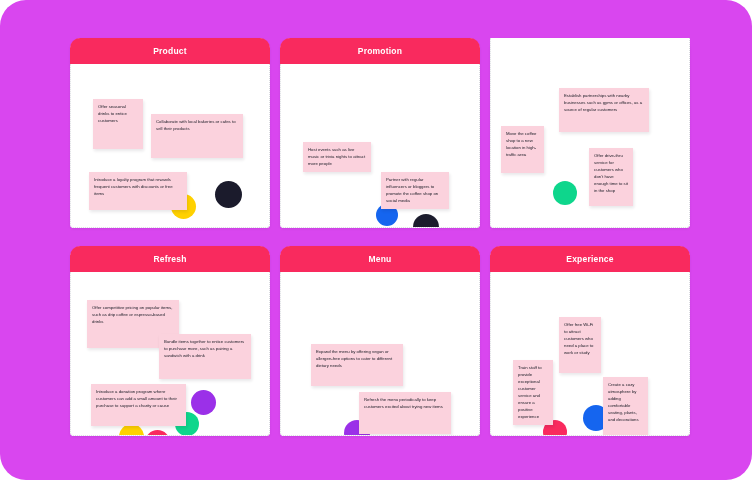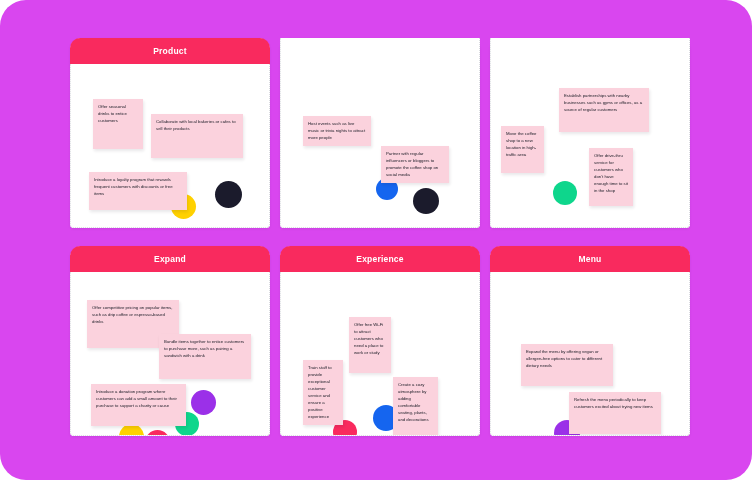--- a/index.html
+++ b/index.html
@@ -107,65 +107,68 @@
         </div>
         <div class="card-body">
           <div class="dot" style="left: 100px; top: 130px; width: 25px; height: 25px; background: rgb(255, 209, 0);"></div>
           <div class="dot" style="left: 144px; top: 117px; width: 27px; height: 27px; background: rgb(27, 27, 44);"></div>
           <div class="sticky-note" style="left: 22px; top: 35px; width: 50px; height: 50px; background: rgb(251, 210, 221); color: rgb(25, 26, 36);">Offer seasonal drinks to entice customers</div>
           <div class="sticky-note" style="left: 80px; top: 50px; width: 92px; height: 44px; background: rgb(251, 210, 221); color: rgb(25, 26, 36);">Collaborate with local bakeries or cafes to sell their products</div>
           <div class="sticky-note" style="left: 18px; top: 108px; width: 98px; height: 38px; background: rgb(251, 210, 221); color: rgb(25, 26, 36);">Introduce a loyalty program that rewards frequent customers with discounts or free items</div>
         </div>
       </div>
       <div class="category-card">
+        <div class="card-header">
+          <span>Promotion</span>
+        </div>
         <div class="card-body">
           <div class="dot" style="left: 95px; top: 140px; width: 22px; height: 22px; background: rgb(21, 101, 239);"></div>
           <div class="dot" style="left: 132px; top: 150px; width: 26px; height: 26px; background: rgb(27, 27, 44);"></div>
           <div class="sticky-note" style="left: 22px; top: 78px; width: 68px; height: 30px; background: rgb(251, 210, 221); color: rgb(25, 26, 36);">Host events such as live music or trivia nights to attract more people</div>
           <div class="sticky-note" style="left: 100px; top: 108px; width: 68px; height: 37px; background: rgb(251, 210, 221); color: rgb(25, 26, 36);">Partner with regular influencers or bloggers to promote the coffee shop on social media</div>
         </div>
       </div>
       <div class="category-card">
         <div class="card-body">
           <div class="dot" style="left: 62px; top: 143px; width: 24px; height: 24px; background: rgb(14, 214, 140);"></div>
           <div class="sticky-note" style="left: 68px; top: 50px; width: 90px; height: 44px; background: rgb(251, 210, 221); color: rgb(25, 26, 36);">Establish partnerships with nearby businesses such as gyms or offices, as a source of regular customers</div>
           <div class="sticky-note" style="left: 10px; top: 88px; width: 43px; height: 47px; background: rgb(251, 210, 221); color: rgb(25, 26, 36);">Move the coffee shop to a new location in high-traffic area</div>
           <div class="sticky-note" style="left: 98px; top: 110px; width: 44px; height: 58px; background: rgb(251, 210, 221); color: rgb(25, 26, 36);">Offer drive-thru service for customers who don't have enough time to sit in the shop</div>
         </div>
       </div>
       <div class="category-card">
         <div class="card-header">
-          <span>Expand</span>
+          <span>Refresh</span>
         </div>
         <div class="card-body">
           <div class="dot" style="left: 120px; top: 118px; width: 25px; height: 25px; background: rgb(155, 48, 232);"></div>
           <div class="dot" style="left: 104px; top: 140px; width: 24px; height: 24px; background: rgb(14, 214, 140);"></div>
           <div class="dot" style="left: 48px; top: 152px; width: 25px; height: 25px; background: rgb(255, 209, 0);"></div>
           <div class="dot" style="left: 74px; top: 158px; width: 25px; height: 25px; background: rgb(249, 42, 94);"></div>
           <div class="sticky-note" style="left: 16px; top: 28px; width: 92px; height: 48px; background: rgb(251, 210, 221); color: rgb(25, 26, 36);">Offer competitive pricing on popular items, such as drip coffee or espresso-based drinks</div>
           <div class="sticky-note" style="left: 88px; top: 62px; width: 92px; height: 45px; background: rgb(251, 210, 221); color: rgb(25, 26, 36);">Bundle items together to entice customers to purchase more, such as pairing a sandwich with a drink</div>
           <div class="sticky-note" style="left: 20px; top: 112px; width: 95px; height: 42px; background: rgb(251, 210, 221); color: rgb(25, 26, 36);">Introduce a donation program where customers can add a small amount to their purchase to support a charity or cause</div>
+        </div>
+      </div>
+      <div class="category-card">
+        <div class="card-header">
+          <span>Menu</span>
+        </div>
+        <div class="card-body">
+          <div class="dot" style="left: 63px; top: 148px; width: 26px; height: 26px; background: rgb(155, 48, 232);"></div>
+          <div class="sticky-note" style="left: 30px; top: 72px; width: 92px; height: 42px; background: rgb(251, 210, 221); color: rgb(25, 26, 36);">Expand the menu by offering vegan or allergen-free options to cater to different dietary needs</div>
+          <div class="sticky-note" style="left: 78px; top: 120px; width: 92px; height: 42px; background: rgb(251, 210, 221); color: rgb(25, 26, 36);">Refresh the menu periodically to keep customers excited about trying new items</div>
         </div>
       </div>
       <div class="category-card">
         <div class="card-header">
           <span>Experience</span>
         </div>
         <div class="card-body">
           <div class="dot" style="left: 52px; top: 148px; width: 24px; height: 24px; background: rgb(249, 42, 94);"></div>
           <div class="dot" style="left: 92px; top: 133px; width: 26px; height: 26px; background: rgb(21, 101, 239);"></div>
           <div class="sticky-note" style="left: 68px; top: 45px; width: 42px; height: 56px; background: rgb(251, 210, 221); color: rgb(25, 26, 36);">Offer free Wi-Fi to attract customers who need a place to work or study</div>
           <div class="sticky-note" style="left: 22px; top: 88px; width: 40px; height: 65px; background: rgb(251, 210, 221); color: rgb(25, 26, 36);">Train staff to provide exceptional customer service and ensure a positive experience</div>
           <div class="sticky-note" style="left: 112px; top: 105px; width: 45px; height: 60px; background: rgb(251, 210, 221); color: rgb(25, 26, 36);">Create a cozy atmosphere by adding comfortable seating, plants, and decorations</div>
         </div>
       </div>
-      <div class="category-card">
-        <div class="card-header">
-          <span>Menu</span>
-        </div>
-        <div class="card-body">
-          <div class="dot" style="left: 63px; top: 148px; width: 26px; height: 26px; background: rgb(155, 48, 232);"></div>
-          <div class="sticky-note" style="left: 30px; top: 72px; width: 92px; height: 42px; background: rgb(251, 210, 221); color: rgb(25, 26, 36);">Expand the menu by offering vegan or allergen-free options to cater to different dietary needs</div>
-          <div class="sticky-note" style="left: 78px; top: 120px; width: 92px; height: 42px; background: rgb(251, 210, 221); color: rgb(25, 26, 36);">Refresh the menu periodically to keep customers excited about trying new items</div>
-        </div>
-      </div>
     </div>
 </div>
 
 </body></html>

